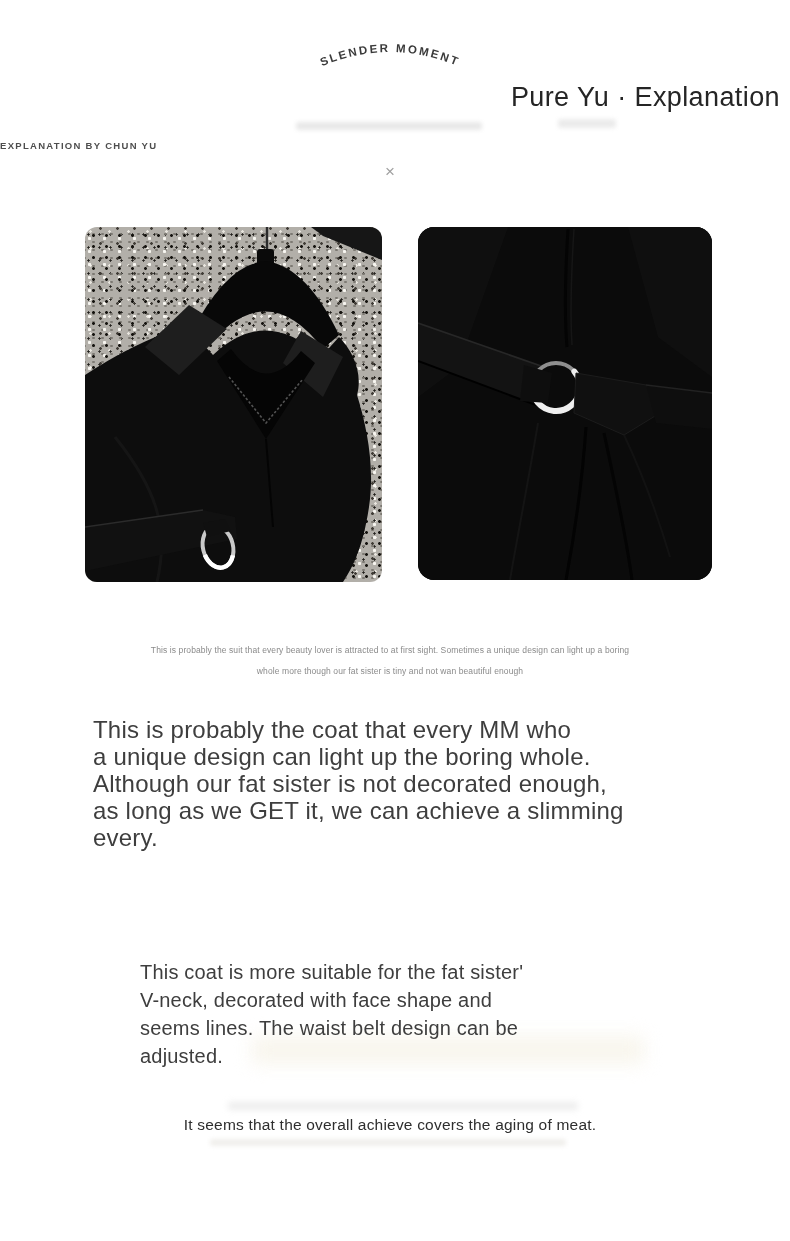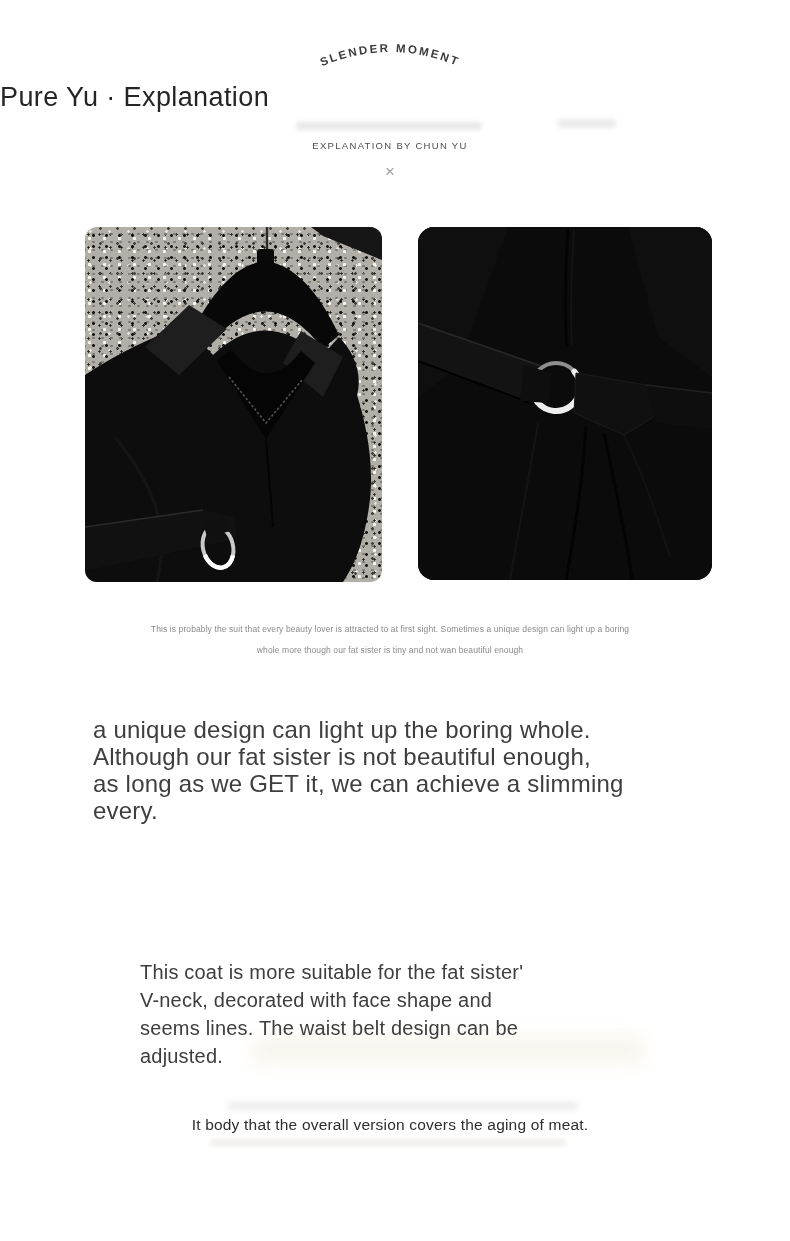--- a/index.html
+++ b/index.html
@@ -14,26 +14,26 @@
   .ghost{position:absolute;z-index:0;border-radius:3px;}
   .g1{left:296px;top:122px;width:186px;height:8px;background:#e8e8e8;filter:blur(2px);}
   .g2{left:558px;top:119px;width:58px;height:9px;background:#ebebeb;filter:blur(2px);}
   .g3{left:252px;top:1036px;width:392px;height:28px;background:#f7f4ea;filter:blur(9px);opacity:.85;}
   .g4{left:228px;top:1102px;width:350px;height:8px;background:#ededed;filter:blur(3px);}
   .g5{left:210px;top:1139px;width:356px;height:7px;background:#f0efec;filter:blur(2px);}
   
   .arc-svg{position:absolute;left:280px;top:34px;z-index:1;}
   .title{
     position:absolute;left:0;top:82px;width:780px;margin:0;
-    text-align:left;font-size:27px;font-weight:500;color:#252525;
+    text-align:right;font-size:27px;font-weight:500;color:#252525;
     letter-spacing:.4px;z-index:1;
   }
   .subtitle{
     position:absolute;left:0;top:140px;width:780px;
-    text-align:center;font-size:9.5px;font-weight:400;color:#4e4e4e;
+    font-size:9.5px;font-weight:700;color:#4e4e4e;
     letter-spacing:1.3px;z-index:1;
   }
   .xmark{
     position:absolute;left:0;top:162px;width:780px;
     text-align:center;font-size:17px;color:#a0a0a0;z-index:1;
   }
   
   .gallery{position:absolute;left:85px;top:227px;display:flex;gap:36px;z-index:1;}
   .photo{position:relative;overflow:hidden;}
   .photo svg{position:absolute;left:0;top:0;display:block;}
@@ -46,21 +46,21 @@
       radial-gradient(circle, #f7f5f0 1.3px, transparent 1.9px),
       radial-gradient(circle, #7d7a73 1px, transparent 1.5px),
       radial-gradient(circle, #24221e .9px, transparent 1.4px),
       radial-gradient(circle, #e8e5de 1px, transparent 1.5px);
     background-size:13px 11px,17px 15px,15px 13px,9px 8px,11px 13px,19px 17px;
     background-position:2px 3px,7px 9px,12px 5px,4px 11px,9px 1px,15px 13px;
   }
   .photo-right{width:294px;height:353px;border-radius:16px;background:#0b0b0b;}
   
   .caption{
-    position:absolute;left:0;top:619px;width:780px;z-index:1;
+    position:absolute;left:0;top:640px;width:780px;z-index:1;
     text-align:center;font-size:8.5px;color:#8a8a8a;line-height:21px;
     letter-spacing:.1px;
   }
   .para{position:absolute;z-index:1;color:#3e3e3e;white-space:nowrap;}
   .para-intro{left:93px;top:716px;font-size:24px;line-height:27px;letter-spacing:.2px;}
   .para-detail{left:140px;top:958px;font-size:20px;line-height:28px;letter-spacing:.2px;}
   .footer-note{
     position:absolute;left:0;top:1116px;width:780px;z-index:1;
     text-align:center;font-size:15.5px;color:#2e2e2e;letter-spacing:.2px;
   }
@@ -137,28 +137,29 @@
       </svg>
     </div>
   </div>
 
   <div class="caption">
     <div>This is probably the suit that every beauty lover is attracted to at first sight. Sometimes a unique design can light up a boring</div>
     <div>whole more though our fat sister is tiny and not wan beautiful enough</div>
   </div>
 
   <div class="para para-intro">
+    <div>This is probably the coat that every MM who</div>
     <div>a unique design can light up the boring whole.</div>
-    <div>Although our fat sister is not beautiful enough,</div>
+    <div>Although our fat sister is not decorated enough,</div>
     <div>as long as we GET it, we can achieve a slimming</div>
     <div>every.</div>
   </div>
 
   <div class="para para-detail">
     <div>This coat is more suitable for the fat sister'</div>
     <div>V-neck, decorated with face shape and</div>
     <div>seems lines. The waist belt design can be</div>
     <div>adjusted.</div>
   </div>
 
-  <div class="footer-note">It body that the overall version covers the aging of meat.</div>
+  <div class="footer-note">It seems that the overall achieve covers the aging of meat.</div>
 
 </div>
 
 </body></html>

